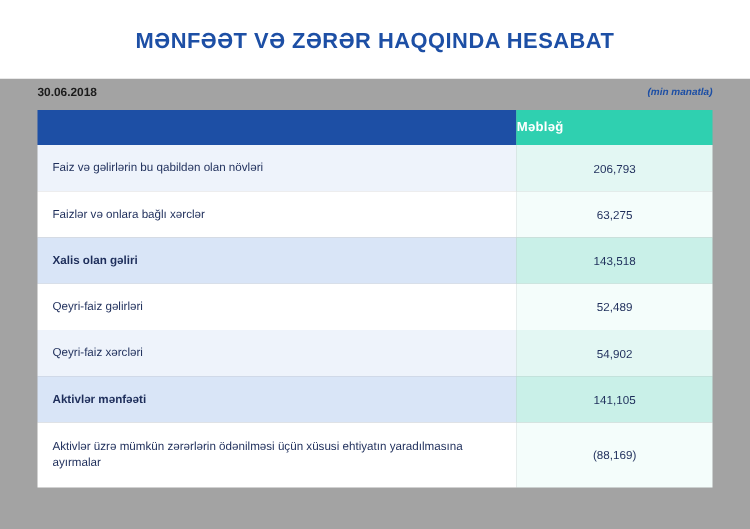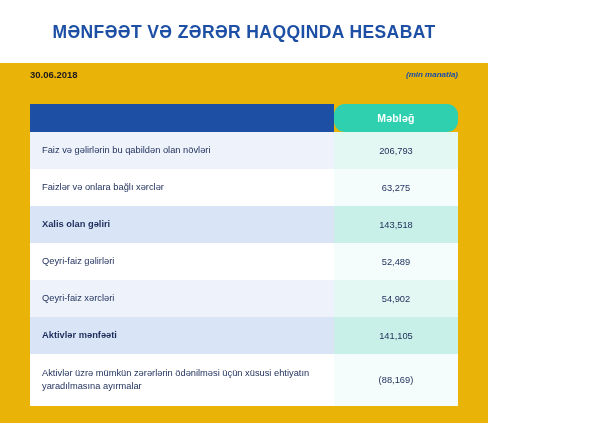--- a/index.html
+++ b/index.html
@@ -8,43 +8,43 @@
   }
   body {
     width: 600px;
     height: 423px;
     background: #ffffff;
     font-family: "Liberation Sans", sans-serif;
     overflow: hidden;
   }
   .page {
     position: relative;
-    width: 488px;
+    width: 600px;
     height: 423px;
-    background: #eab308;
+    background: #a3a3a3;
     box-sizing: border-box;
   }
   .title-bar {
     width: 100%;
     padding: 22px 0 20px 0;
     text-align: center;
     background: #ffffff;
   }
   .title-bar .title {
     font-size: 17.5px;
     font-weight: bold;
     color: #1d4fa5;
     letter-spacing: 0.4px;
     text-transform: uppercase;
   }
   .meta-row {
     display: flex;
-    align-items: center;
+    align-items: flex-start;
     justify-content: space-between;
-    padding: 6px 30px 24px 30px;
+    padding: 6px 30px 8px 30px;
   }
   .meta-date {
     font-size: 9.5px;
     color: #1b1b1b;
     font-weight: bold;
   }
   .meta-unit {
     font-size: 8px;
     color: #1d4fa5;
     font-style: italic;
@@ -67,23 +67,22 @@
     border: 0;
   }
   th.head-label {
     background: #1d4fa5;
   }
   th.head-value {
     background: #2fd0b0;
     color: #ffffff;
     font-size: 10.5px;
     font-weight: bold;
-    text-align: center;
+    text-align: left;
     letter-spacing: 0.2px;
-    border-radius: 11px;
   }
   table.report td {
     padding: 4px 12px;
     height: 29px;
     font-size: 9.3px;
     color: #1d2d5a;
     border: 0;
     vertical-align: middle;
   }
   td.label {

